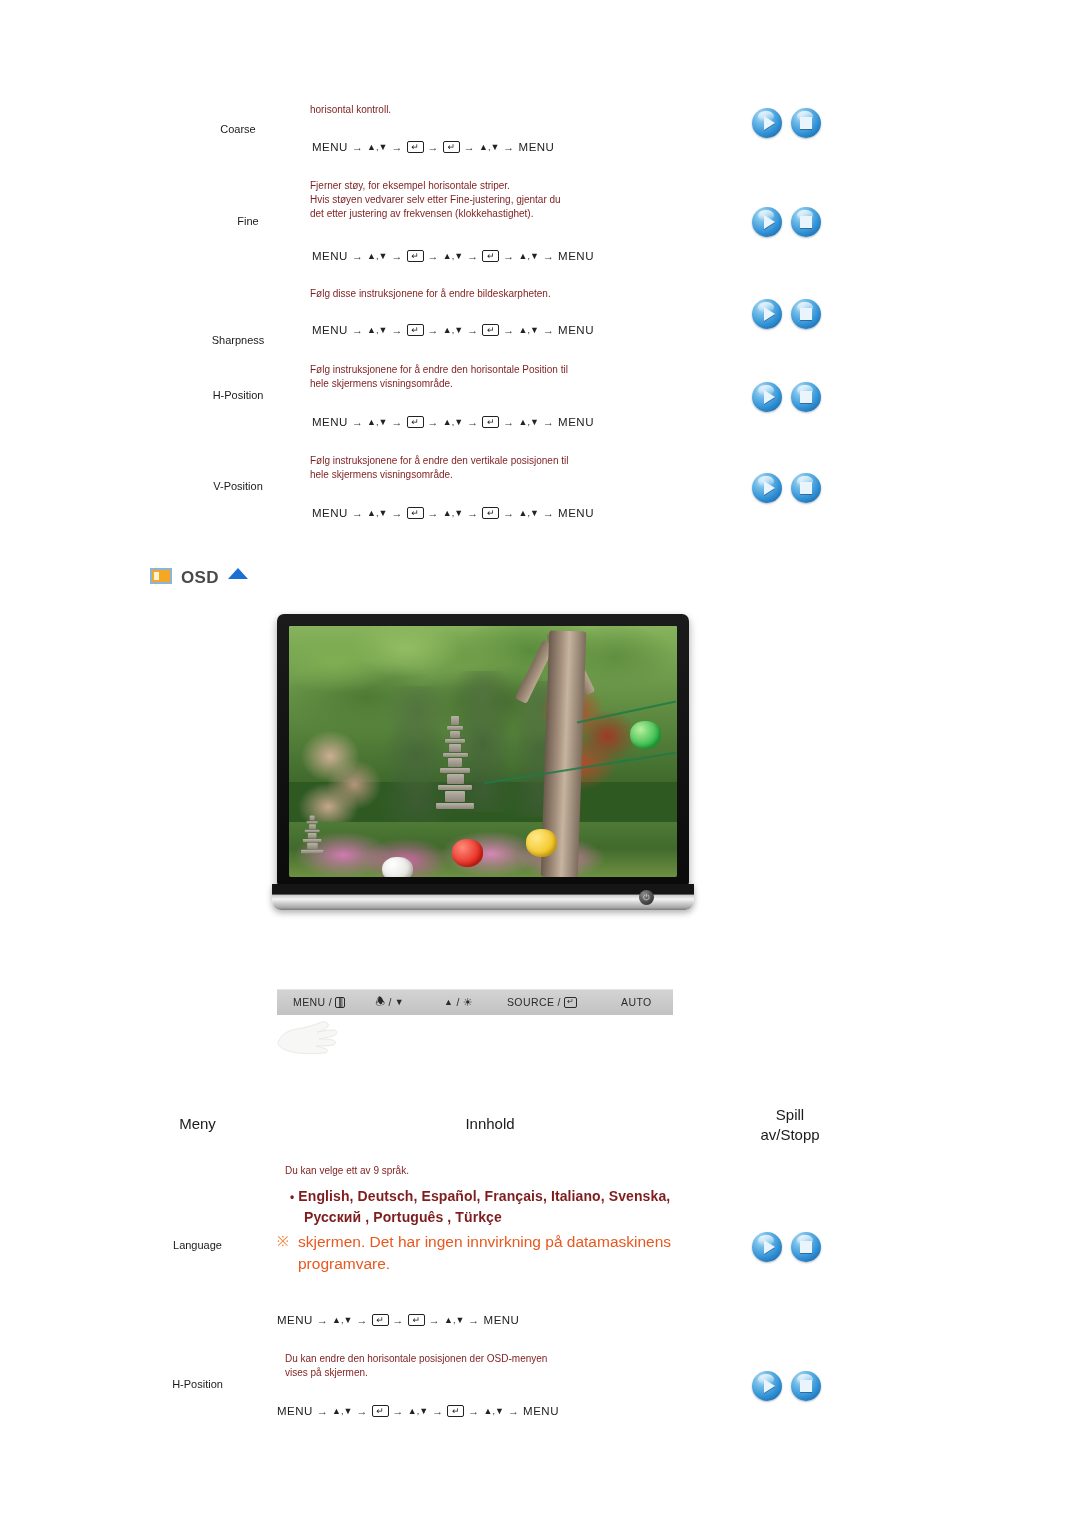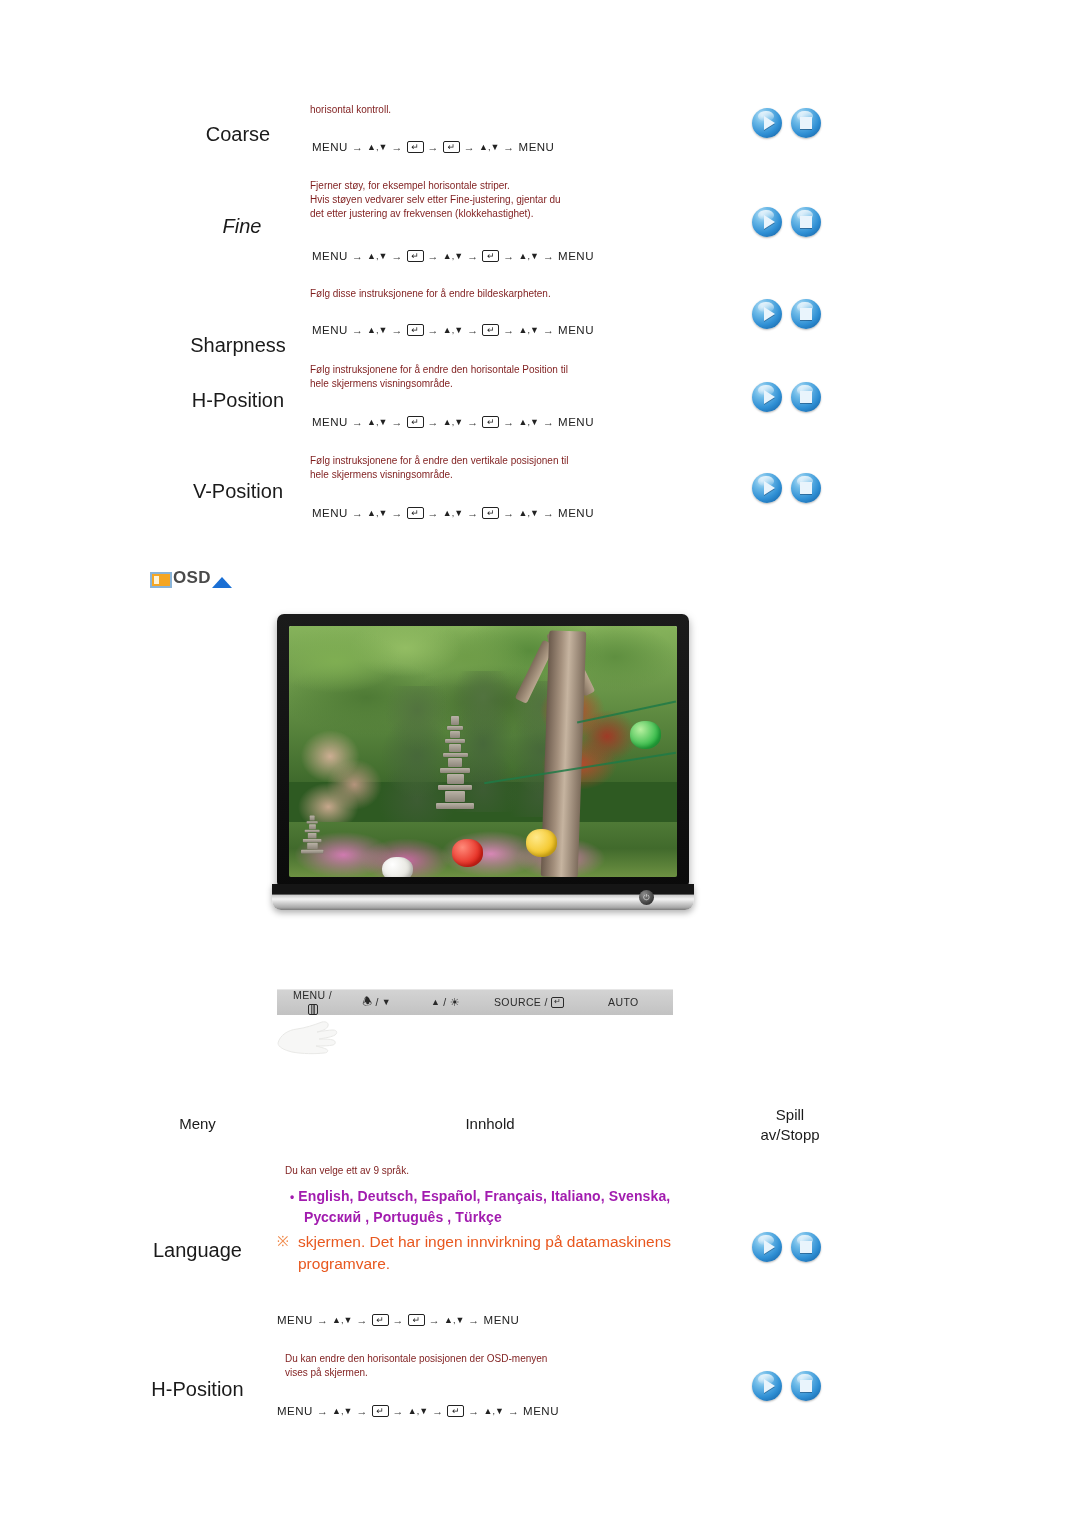--- a/index.html
+++ b/index.html
@@ -10,21 +10,21 @@
   body {
     width: 1080px;
     height: 1528px;
     position: relative;
     font-family: "Liberation Sans", sans-serif;
     color: #1a1a1a;
     overflow: hidden;
   }
 
   .menu-label {
-    font-size: 20px;
+    font-size: 11px;
     color: #1a1a1a;
     text-align: center;
     white-space: nowrap;
   }
   .desc {
     font-size: 10px;
     line-height: 1.42;
     color: #7f1d1d;
   }
   .desc-note {
@@ -99,22 +99,22 @@
   .glyph-stop {
     width: 12px; height: 12px;
     background: #e9f4fc;
     filter: drop-shadow(0 1px 0 rgba(20,60,100,0.5));
   }
 
   
   .section-head {
     position: absolute;
     display: flex;
-    align-items: flex-end;
-    gap: 1px;
+    align-items: flex-start;
+    gap: 9px;
   }
   .osd-icon {
     width: 22px; height: 16px;
     border: 2px solid #8ab4d8;
     background: #f5a623;
     box-sizing: border-box;
     position: relative;
   }
   .osd-icon::before {
     content: "";
@@ -293,21 +293,21 @@
   }
   .ctrl-item {
     font-size: 10.5px;
     color: #2a2a2a;
     letter-spacing: 0.4px;
     display: flex;
     align-items: center;
     gap: 3px;
     white-space: nowrap;
   }
-  .ctrl-item.i1 { margin-left: 16px; flex-direction: column; }
+  .ctrl-item.i1 { margin-left: 16px; }
   .ctrl-item.i2 { margin-left: 30px; }
   .ctrl-item.i3 { margin-left: 40px; }
   .ctrl-item.i4 { margin-left: 34px; }
   .ctrl-item.i5 { margin-left: 44px; }
   .key-box {
     display: inline-flex; align-items: center; justify-content: center;
     border: 1px solid #2a2a2a; border-radius: 2px;
     height: 11px; padding: 0 2px; font-size: 8px; line-height: 1;
     box-sizing: border-box;
   }
@@ -324,21 +324,21 @@
   
   .bt-head {
     font-size: 15px;
     color: #1a1a1a;
     text-align: center;
     line-height: 1.35;
   }
   .bullet-langs {
     font-size: 14px;
     font-weight: bold;
-    color: #a21caf;
+    color: #7f1d1d;
     line-height: 1.5;
     letter-spacing: 0.1px;
   }
   .bullet-dot { font-size: 12px; vertical-align: middle; margin-right: 4px; }
 </style>
 </head>
 <body>
 
 <div style="position:absolute;left:178px;top:123px;width:120px;" class="menu-label">Coarse</div>
 
@@ -366,21 +366,21 @@
         <span class="glyph-play"></span>
       </span>
     </div>
   <div class="orb">
       <span class="glyph">
         <span class="glyph-stop"></span>
       </span>
     </div>
 </div>
 
-<div style="position:absolute;left:182px;top:215px;width:120px;font-style:italic;" class="menu-label">Fine</div>
+<div style="position:absolute;left:188px;top:215px;width:120px;" class="menu-label">Fine</div>
 
 <div style="position:absolute;left:310px;top:179px;width:430px;" class="desc">
   <div>Fjerner støy, for eksempel horisontale striper.</div>
   <div>Hvis støyen vedvarer selv etter Fine-justering, gjentar du</div>
   <div>det etter justering av frekvensen (klokkehastighet).</div>
 </div>
 
 <div class="seq" style="position:absolute;left:312px;top:250px;">
   <span class="word">MENU</span>
   <span class="arw">→</span>

